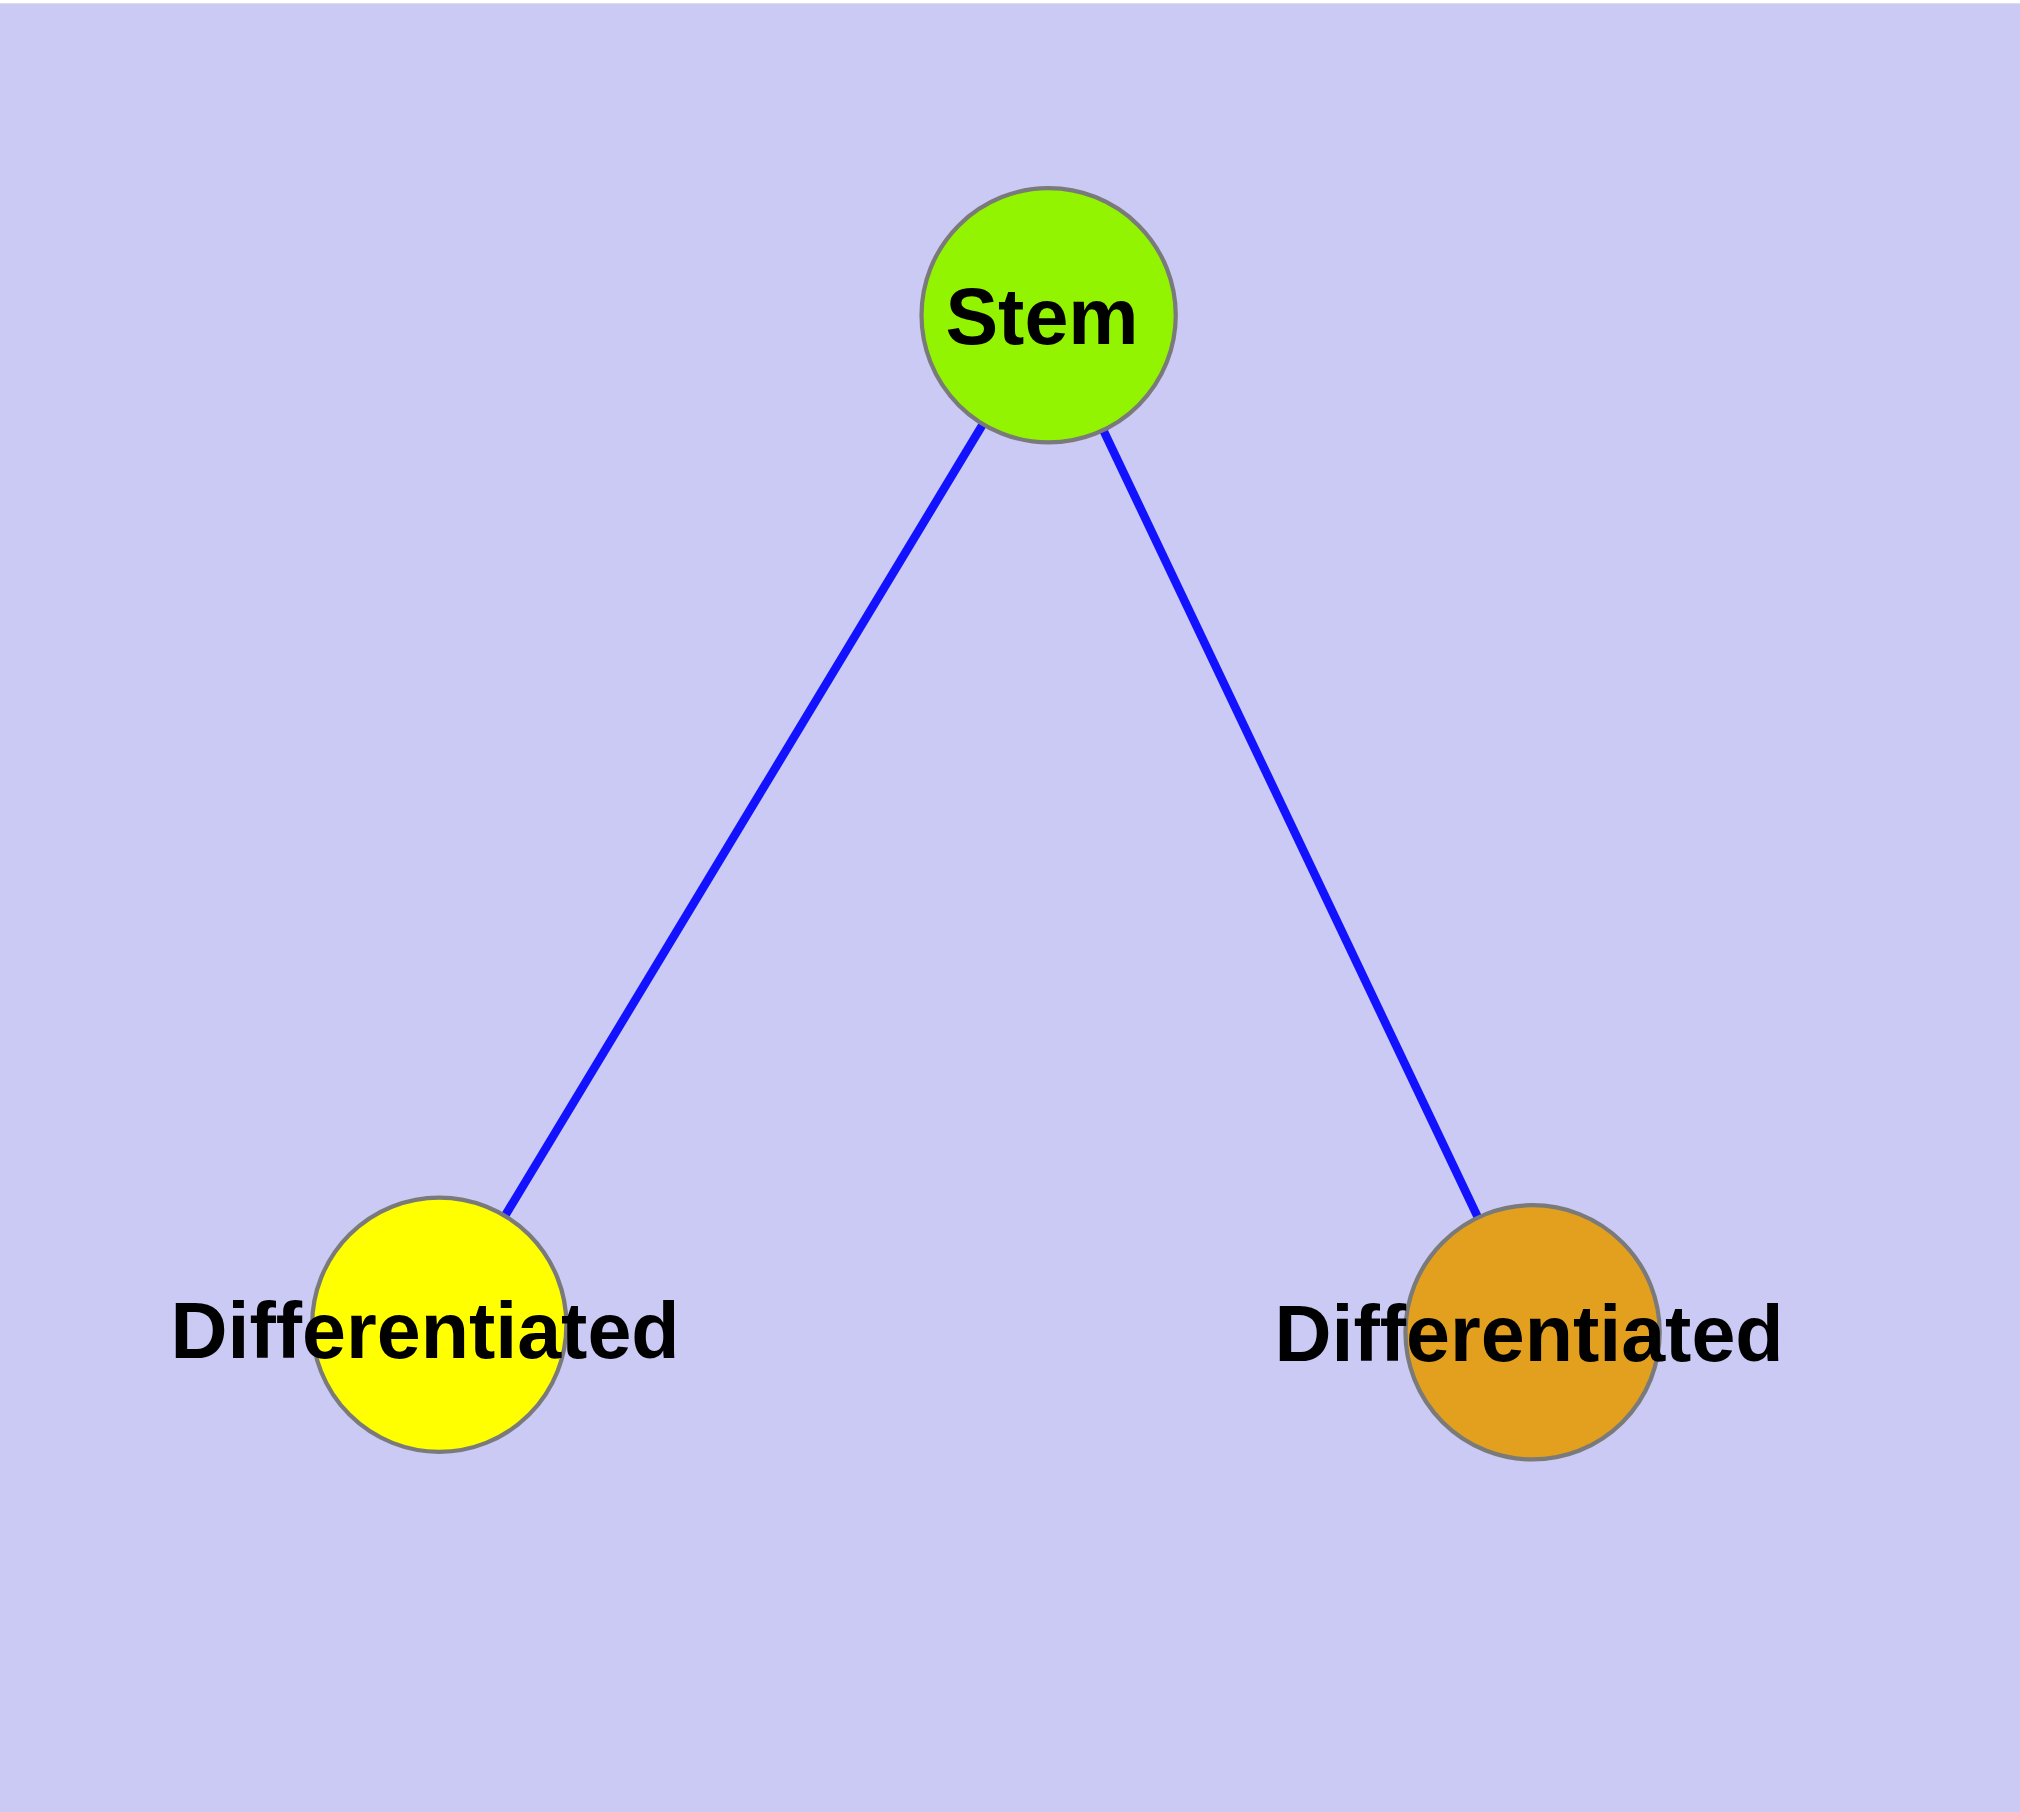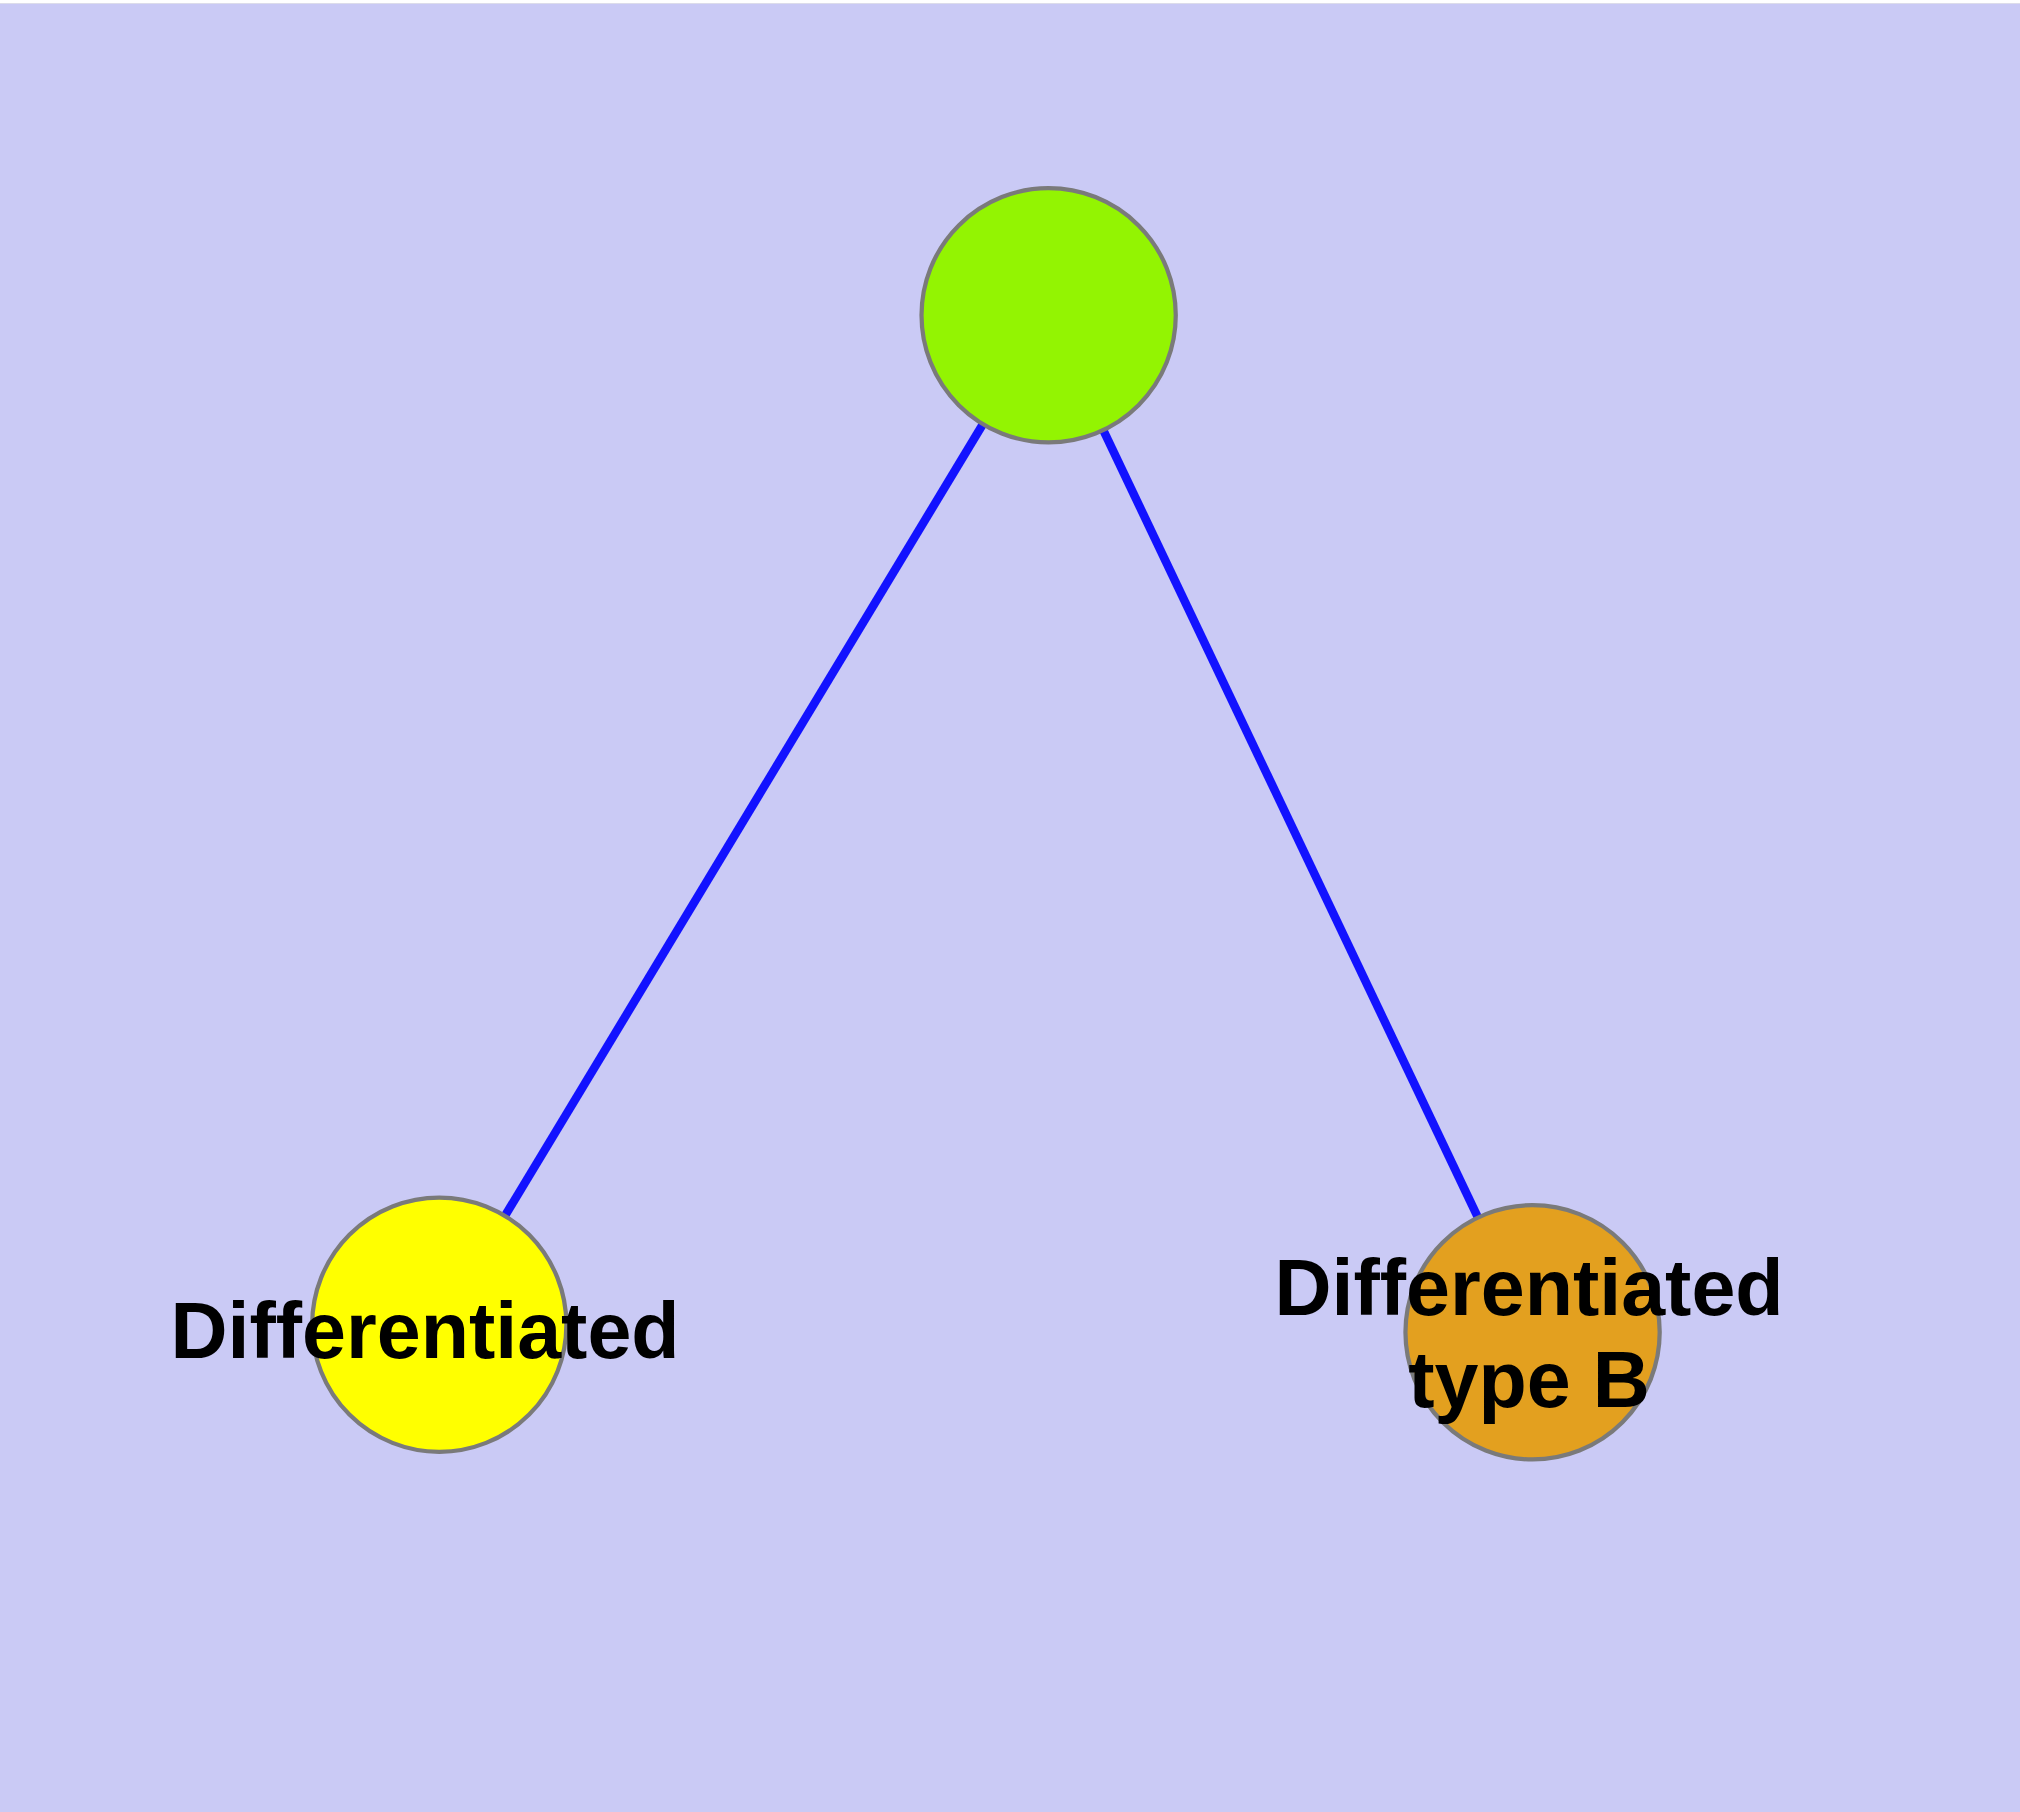--- a/index.html
+++ b/index.html
@@ -58,24 +58,26 @@
 
   <svg class="graph" viewBox="0 0 2384 2138" aria-hidden="true">
     <line class="edge" x1="1237" y1="372" x2="518" y2="1563" stroke="#1212FF"></line>
     <line class="edge" x1="1237" y1="372" x2="1808" y2="1572" stroke="#1212FF"></line>
 
     <circle class="node" cx="1237" cy="372" r="150" fill="#93F402"></circle>
     <circle class="node" cx="518" cy="1563" r="150" fill="#FFFF00"></circle>
     <circle class="node" cx="1808" cy="1572" r="150" fill="#E3A01F"></circle>
   </svg>
 
+  <div class="label" style="left:1042px; top:317px;">
+    <div>Stem</div>
+  </div>
 
   <div class="label" style="left:425px; top:1331px;">
     <div>Differentiated</div>
   </div>
 
   <div class="label" style="left:1529px; top:1334px;">
     <div>Differentiated</div>
-    <div>type B</div>
   </div>
 
 </div>
 
 
 </body></html>

